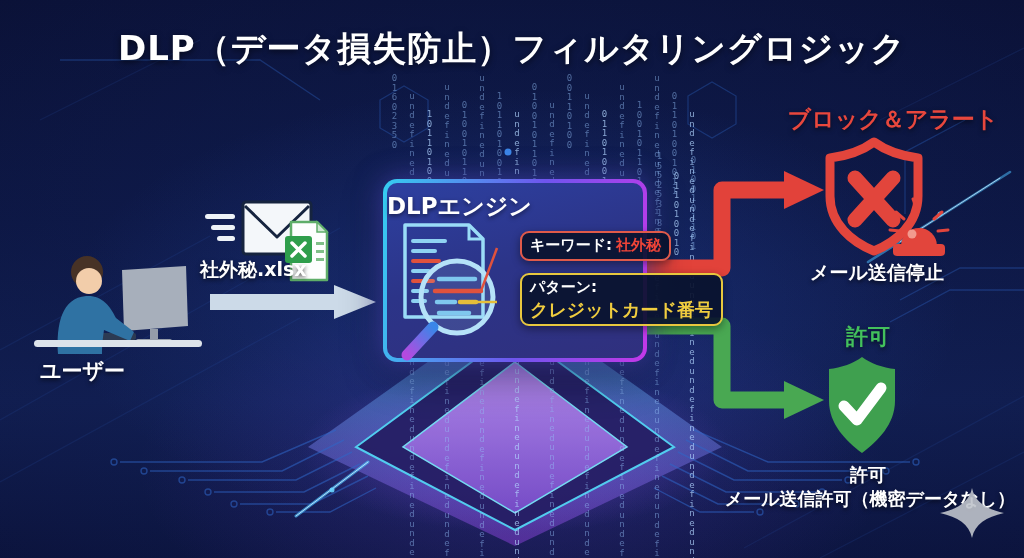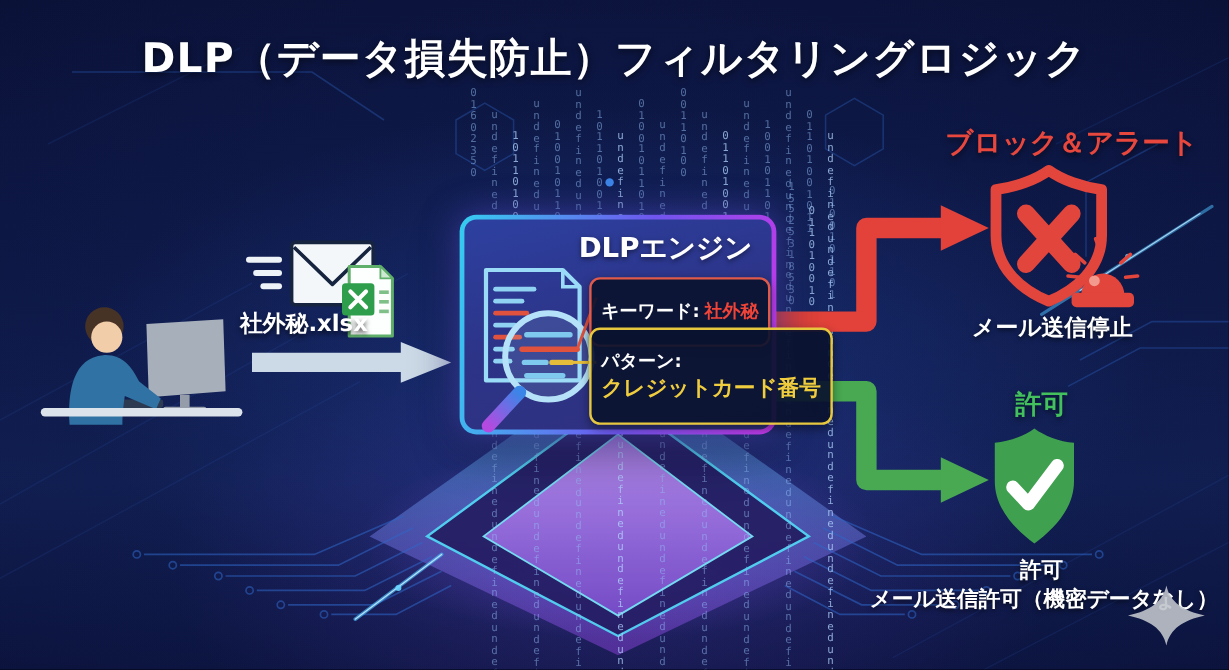--- a/index.html
+++ b/index.html
@@ -35,27 +35,27 @@
   .arrow-main{ left:206px; top:284px; z-index:2; }
   .arrow-red{ left:640px; top:160px; z-index:2; }
   .arrow-green{ left:640px; top:300px; z-index:2; }
 
   .engine-box{ position:absolute; z-index:5; left:383px; top:179px; width:264px; height:183px;
     border-radius:14px; padding:4px;
     background:linear-gradient(100deg,#35cdf0 0%,#6f55ee 55%,#c438e8 100%);
     box-shadow:0 0 28px rgba(95,85,225,.55), 0 12px 40px rgba(0,0,0,.45); }
   .engine-inner{ position:relative; width:100%; height:100%; border-radius:10px;
     background:linear-gradient(165deg,#2d40a0 0%,#2c3488 48%,#30307e 100%); }
-  .engine-title{ position:absolute; top:8px; left:0; right:16px; text-align:right;
+  .engine-title{ position:absolute; top:8px; left:0; right:16px; text-align:left;
     font-size:23px; font-weight:bold; color:#ffffff; text-shadow:0 2px 4px rgba(0,0,0,.5); }
   .scan-svg{ left:4px; top:38px; }
   .connectors{ left:0; top:0; }
   .callout{ position:absolute; z-index:6; background:rgba(10,18,46,.92); border:2px solid;
-    border-radius:9px; padding:17px 8px; font-weight:bold; white-space:nowrap;
-    line-height:1.3; box-shadow:0 3px 8px rgba(0,0,0,.4); }
+    border-radius:9px; padding:3px 8px; font-weight:bold; white-space:nowrap;
+    line-height:1.3; box-shadow:0 3px 8px rgba(0,0,0,.4);margin-left:29px; }
   .callout-keyword{ left:104px; top:48px; border-color:#e05a4a; font-size:15px; }
   .callout-pattern{ left:104px; top:90px; border-color:#e7c73e; font-size:15px; }
   .c-label{ color:#ffffff; margin-right:4px; }
   .c-red{ color:#f04438; }
   .c-yellow{ color:#f0cd3f; font-size:18px; }
 
   .block-title{ position:absolute; z-index:4; left:767px; top:104px; width:220px; text-align:center;
     font-size:23px; font-weight:bold; color:#e8473d; text-shadow:0 2px 5px rgba(0,0,0,.6);margin-left:16px; }
   .shield-block-svg{ left:816px; top:136px; z-index:3; }
   .siren-svg{ left:886px; top:190px; z-index:4; }
@@ -186,20 +186,21 @@
   <svg class="user-svg" width="180" height="118" viewBox="0 0 180 118">
     <path d="M92,34 L156,30 L158,90 L94,95 Z" fill="#a7afbb"></path>
     <rect x="120" y="93" width="8" height="13" fill="#959daa"></rect>
     <rect x="106" y="103" width="36" height="5" rx="2" fill="#959daa"></rect>
     <rect x="56" y="97" width="50" height="7" rx="2" fill="#2c3a52"></rect>
     <circle cx="57" cy="36" r="16" fill="#473226"></circle>
     <circle cx="59" cy="45" r="13" fill="#f2cdaa"></circle>
     <path d="M28,118 C26,88 32,62 56,60 C72,59 80,70 86,82 L104,96 L100,105 L74,94 C73,101 72,108 72,118 Z" fill="#2f72a3"></path>
     <rect x="4" y="104" width="168" height="7" rx="3.5" fill="#dde3ea"></rect>
   </svg>
+  <div class="label user-label">ユーザー</div>
 
   <svg class="email-svg" width="145" height="90" viewBox="0 0 145 90">
     <g>
       <rect x="2" y="16" width="30" height="5" rx="2.5" fill="#eef3f8"></rect>
       <rect x="8" y="27" width="24" height="5" rx="2.5" fill="#eef3f8"></rect>
       <rect x="14" y="38" width="18" height="5" rx="2.5" fill="#eef3f8"></rect>
     </g>
     <g>
       <rect x="40" y="4" width="68" height="52" rx="3" fill="#f4f7fa" stroke="#16243f" stroke-width="3"></rect>
       <path d="M42,8 L74,39 L106,8" fill="none" stroke="#16243f" stroke-width="3" stroke-linejoin="round"></path>

